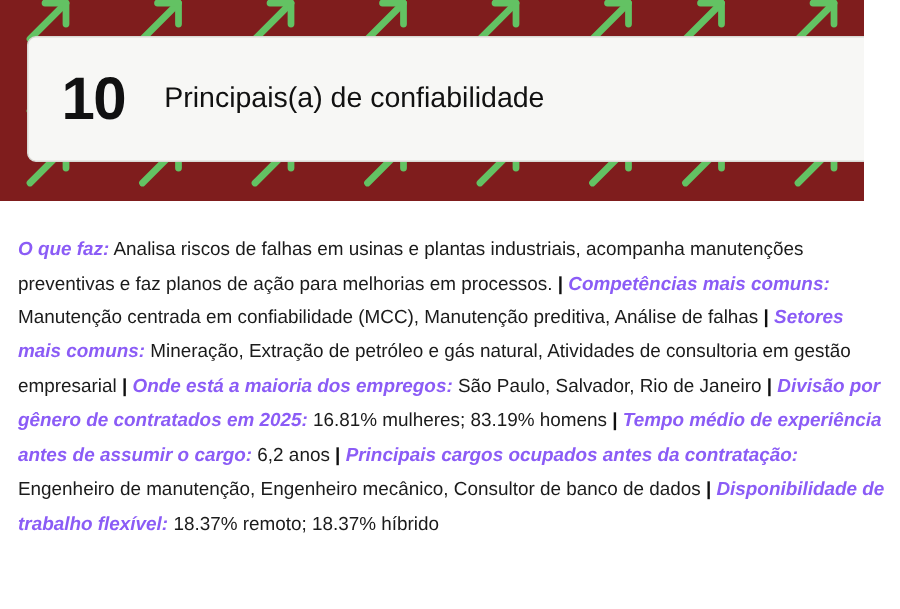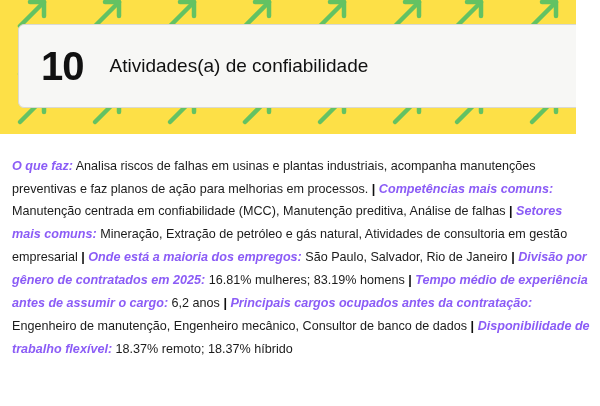--- a/index.html
+++ b/index.html
@@ -20,21 +20,21 @@
     width: 600px;
     height: 406px;
     box-sizing: border-box;
   }
 
   
   .header-band {
     position: relative;
     width: 576px;
     height: 134px;
-    background: #fde047;
+    background: #7f1d1d;
     overflow: hidden;
   }
   .arrow-pattern {
     position: absolute;
     top: 0;
     left: 0;
     width: 600px;
     height: 134px;
   }
   .arrow-pattern svg {
@@ -136,21 +136,21 @@
         <use href="#arw" x="243" y="96"></use>
         <use href="#arw" x="318" y="96"></use>
         <use href="#arw" x="393" y="96"></use>
         <use href="#arw" x="455" y="96"></use>
         <use href="#arw" x="530" y="96"></use>
       </svg>
     </div>
 
     <div class="title-card">
       <div class="rank-number">10</div>
-      <div class="role-title">Atividades(a) de confiabilidade</div>
+      <div class="role-title">Principais(a) de confiabilidade</div>
     </div>
   </div>
 
   <div class="body-wrap">
     <p class="body-text" id="detailsParagraph"><b>O que faz:</b><span> Analisa riscos de falhas em usinas e plantas industriais, acompanha manutenções preventivas e faz planos de ação para melhorias em processos.</span><span class="sep"> | </span><b>Competências mais comuns:</b><span> Manutenção centrada em confiabilidade (MCC), Manutenção preditiva, Análise de falhas</span><span class="sep"> | </span><b>Setores mais comuns:</b><span> Mineração, Extração de petróleo e gás natural, Atividades de consultoria em gestão empresarial</span><span class="sep"> | </span><b>Onde está a maioria dos empregos:</b><span> São Paulo, Salvador, Rio de Janeiro</span><span class="sep"> | </span><b>Divisão por gênero de contratados em 2025:</b><span> 16.81% mulheres; 83.19% homens</span><span class="sep"> | </span><b>Tempo médio de experiência antes de assumir o cargo:</b><span> 6,2 anos</span><span class="sep"> | </span><b>Principais cargos ocupados antes da contratação:</b><span> Engenheiro de manutenção, Engenheiro mecânico, Consultor de banco de dados</span><span class="sep"> | </span><b>Disponibilidade de trabalho flexível:</b><span> 18.37% remoto; 18.37% híbrido</span></p>
   </div>
 
 </div>
 
 </body></html>

